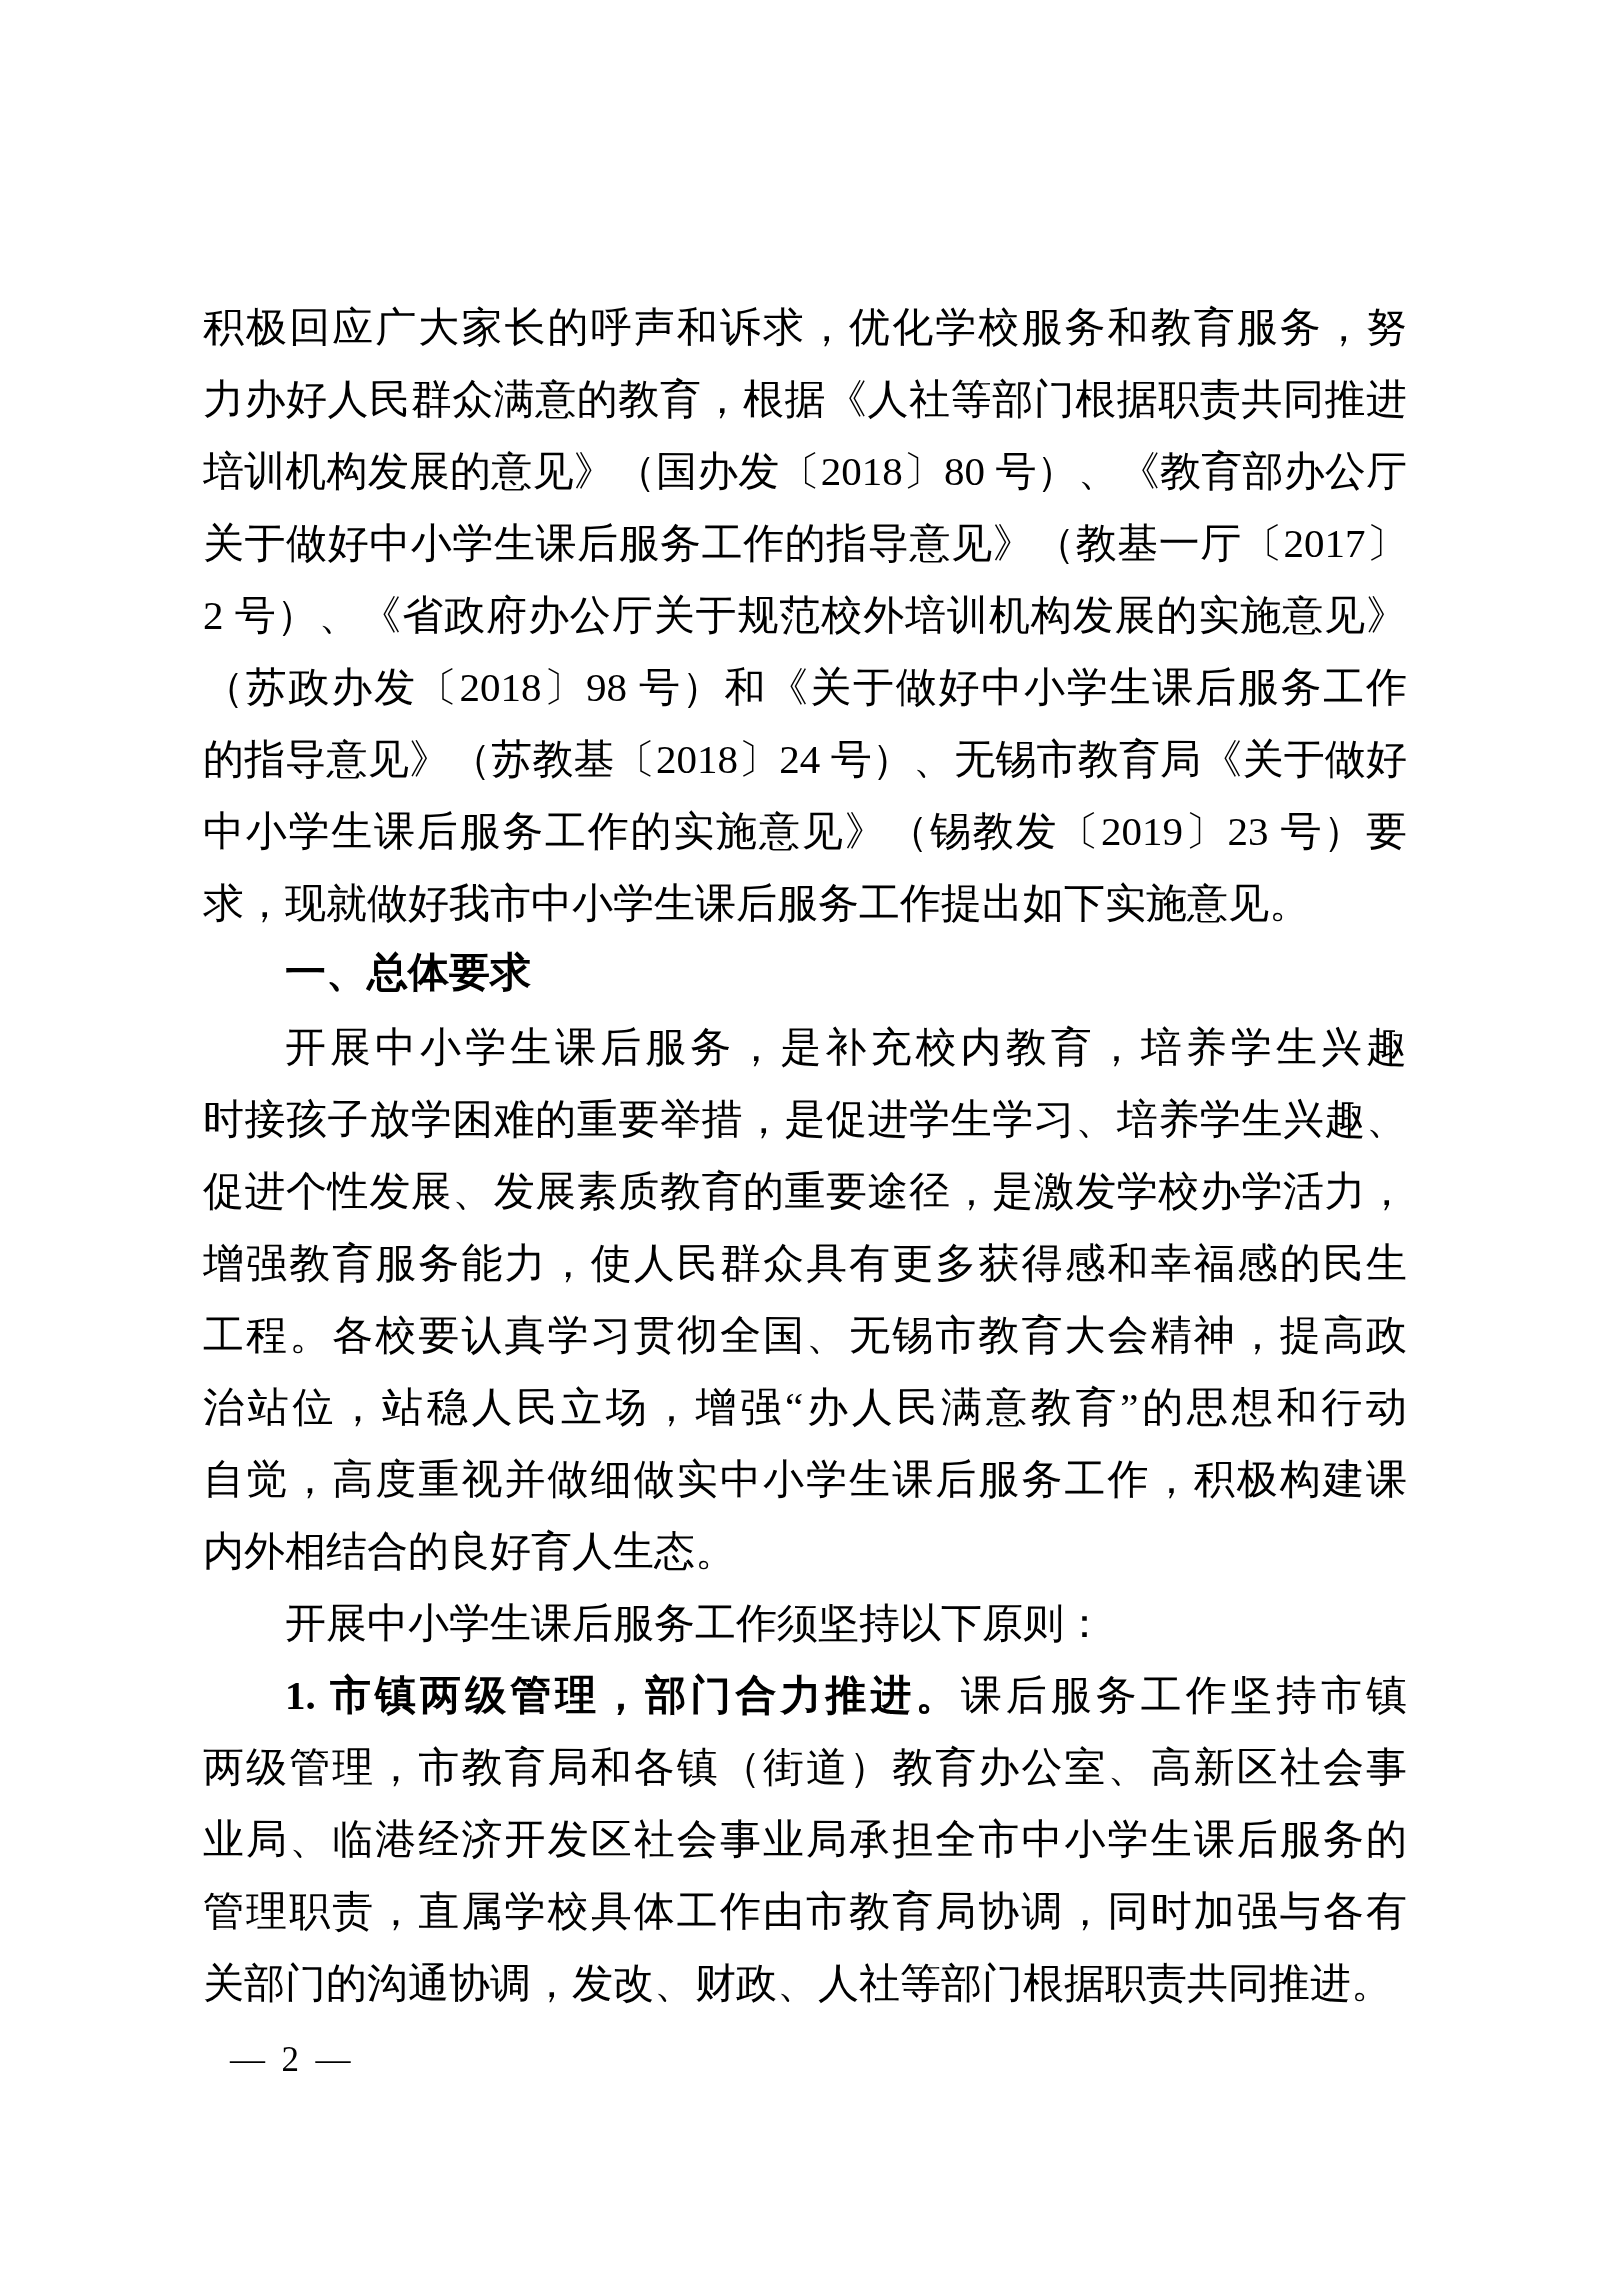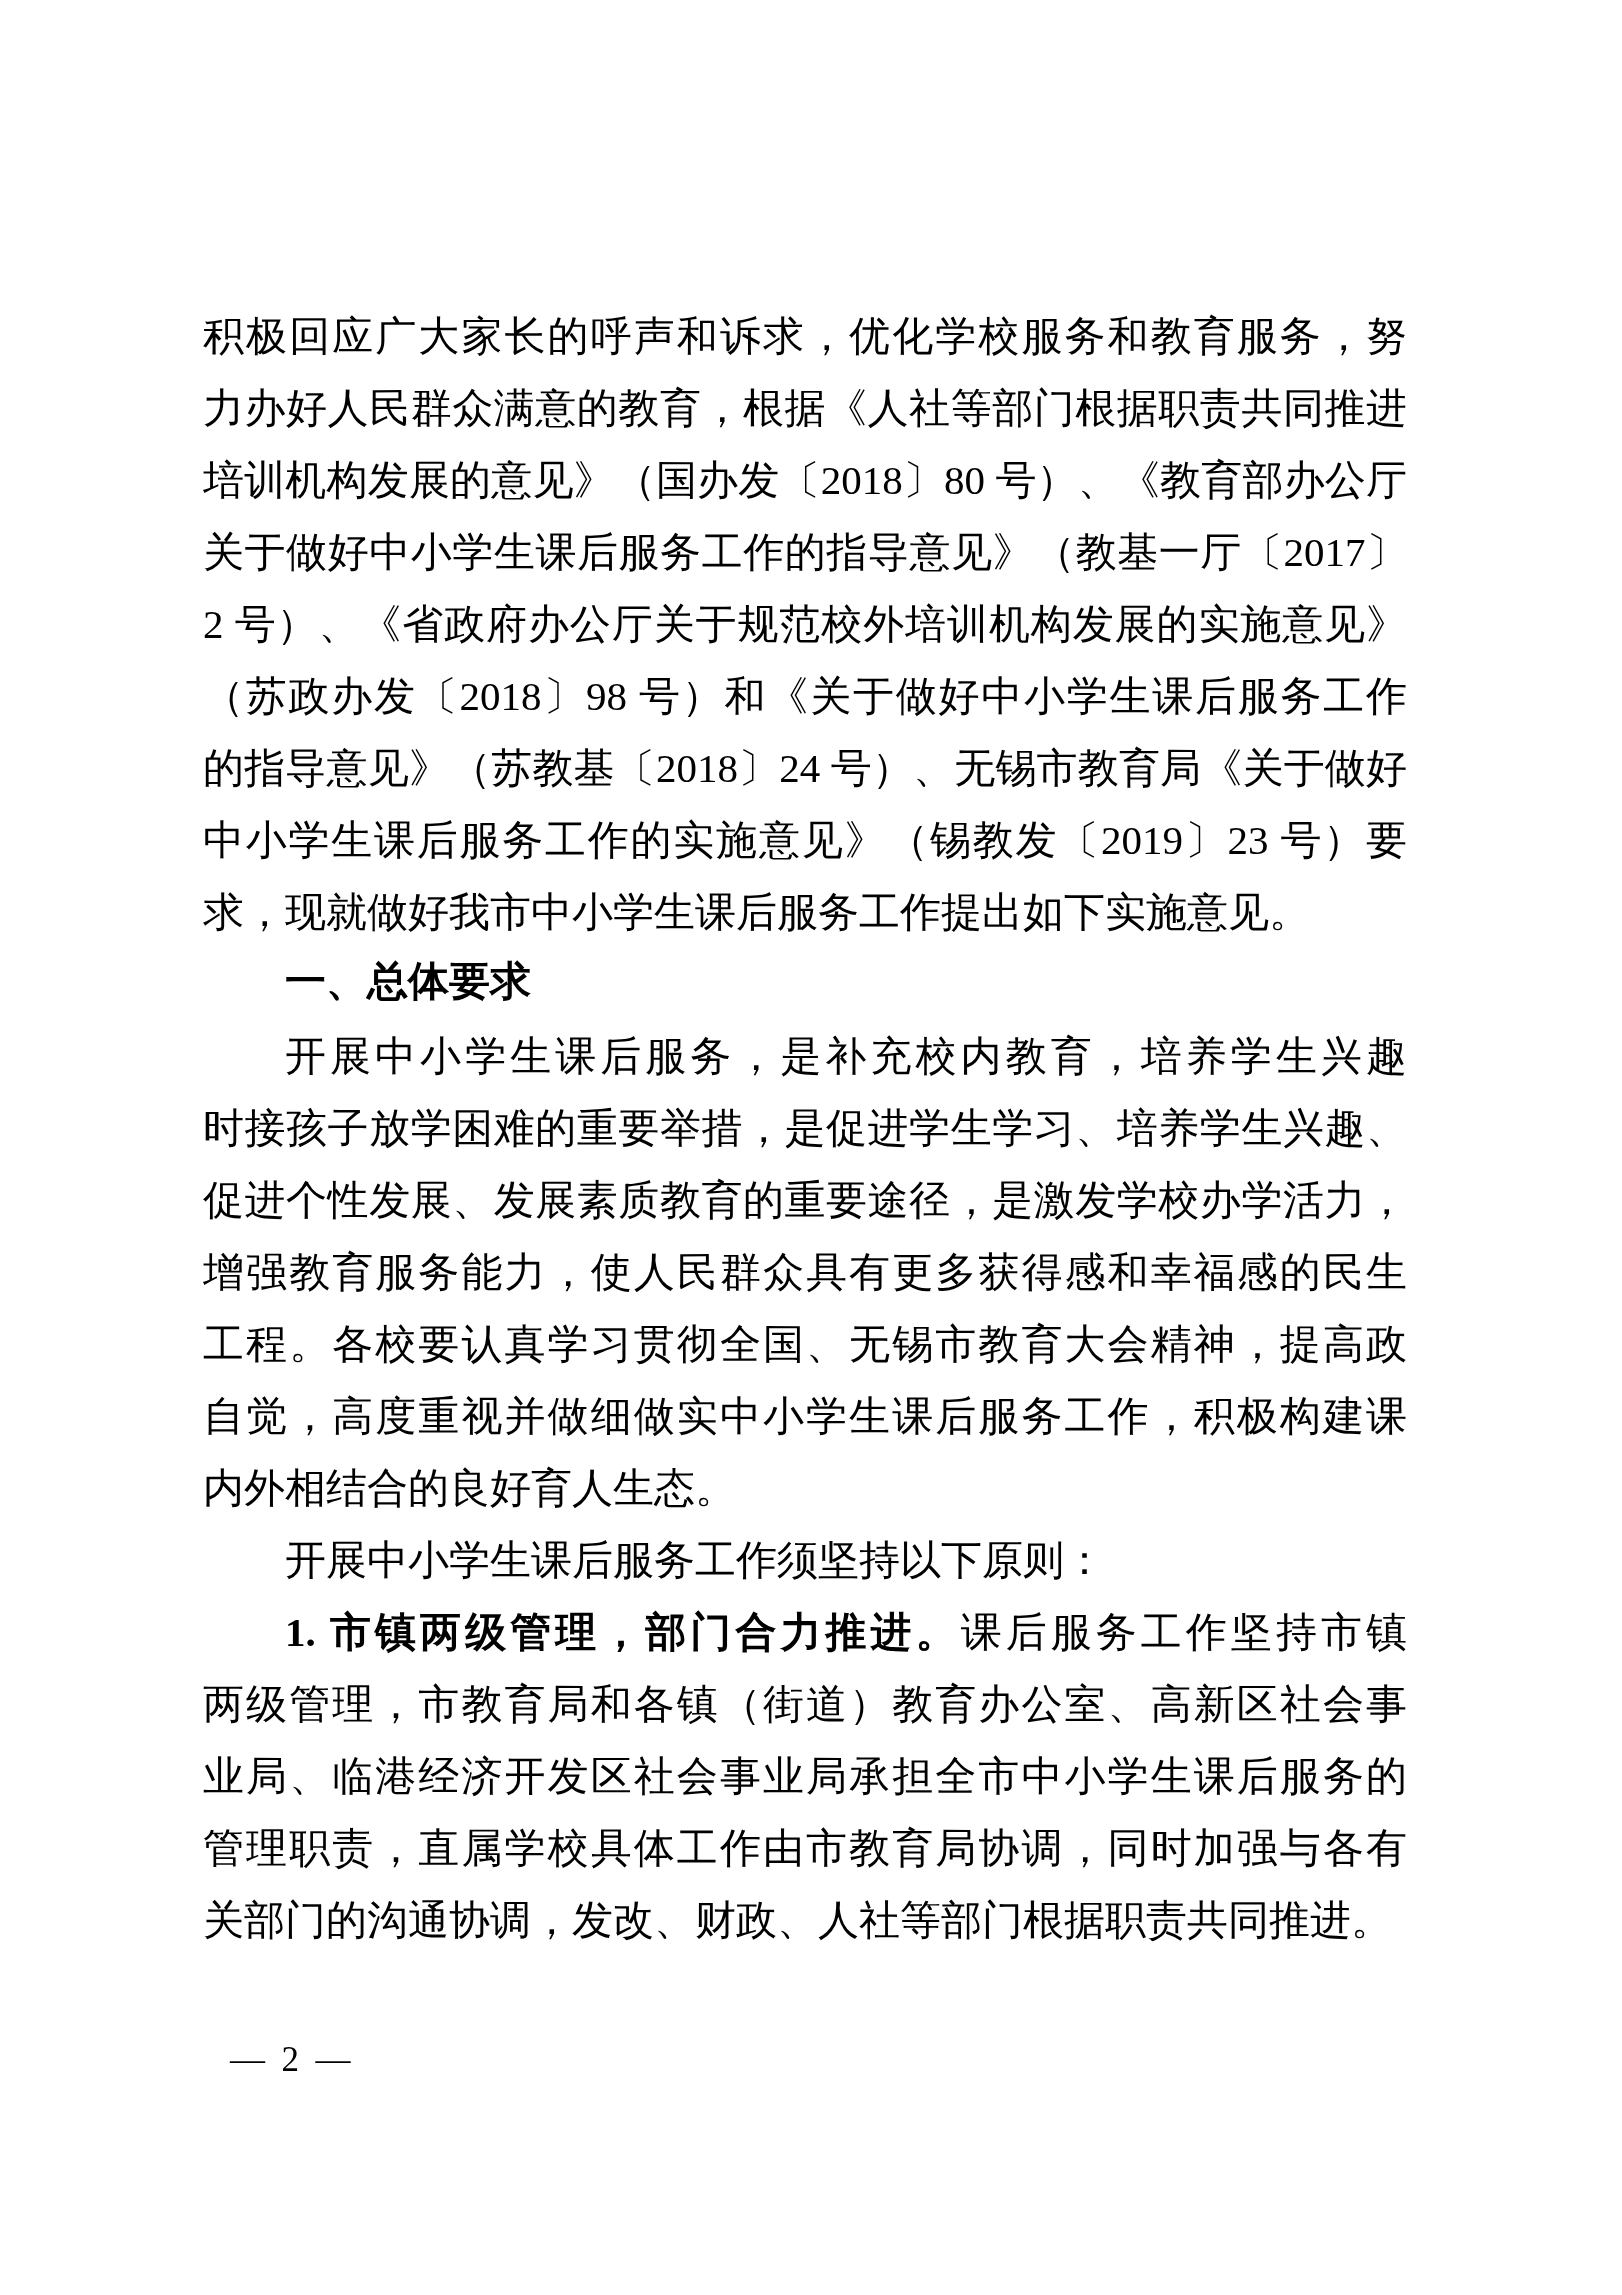--- a/index.html
+++ b/index.html
@@ -12,21 +12,21 @@
     width: 1622px;
     height: 2295px;
     background: #ffffff;
     color: #000000;
     font-family: "Liberation Serif", "DejaVu Serif", serif;
     overflow: hidden;
   }
   .body-text {
     position: absolute;
     left: 203px;
-    top: 300px;
+    top: 291px;
     width: 1204px;
     font-size: 41px;
     line-height: 72px;
   }
   .paragraph { margin: 0; padding: 0; }
   .line {
     height: 72px;
     overflow: hidden;
     text-align: justify;
     text-justify: inter-character;
@@ -75,20 +75,21 @@
       </div>
       <div class="paragraph heading">
         <div class="line indent">一、总体要求</div>
       </div>
       <div class="paragraph">
         <div class="line indent full">开展中小学生课后服务，是补充校内教育，培养学生兴趣</div>
         <div class="line full">时接孩子放学困难的重要举措，是促进学生学习、培养学生兴趣、</div>
         <div class="line full">促进个性发展、发展素质教育的重要途径，是激发学校办学活力，</div>
         <div class="line full">增强教育服务能力，使人民群众具有更多获得感和幸福感的民生</div>
         <div class="line full">工程。各校要认真学习贯彻全国、无锡市教育大会精神，提高政</div>
+        <div class="line full">治站位，站稳人民立场，增强“办人民满意教育”的思想和行动</div>
         <div class="line full">自觉，高度重视并做细做实中小学生课后服务工作，积极构建课</div>
         <div class="line">内外相结合的良好育人生态。</div>
       </div>
       <div class="paragraph">
         <div class="line indent">开展中小学生课后服务工作须坚持以下原则：</div>
       </div>
       <div class="paragraph">
         <div class="line indent full"><span class="bold-run">1. 市镇两级管理，部门合力推进。</span><span class="">课后服务工作坚持市镇</span></div>
         <div class="line full">两级管理，市教育局和各镇（街道）教育办公室、高新区社会事</div>
         <div class="line full">业局、临港经济开发区社会事业局承担全市中小学生课后服务的</div>

